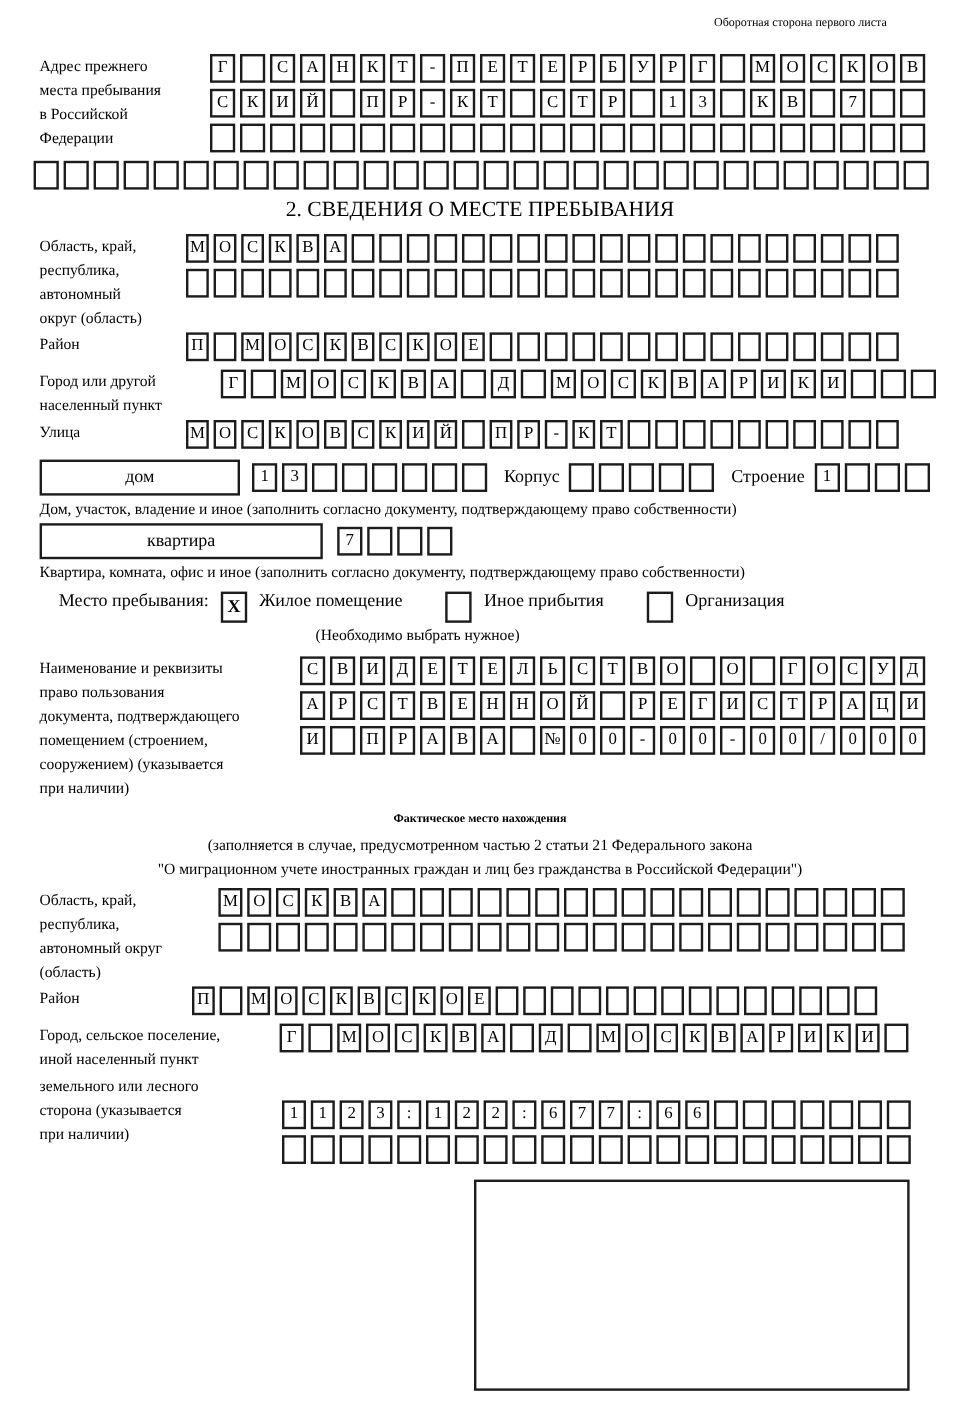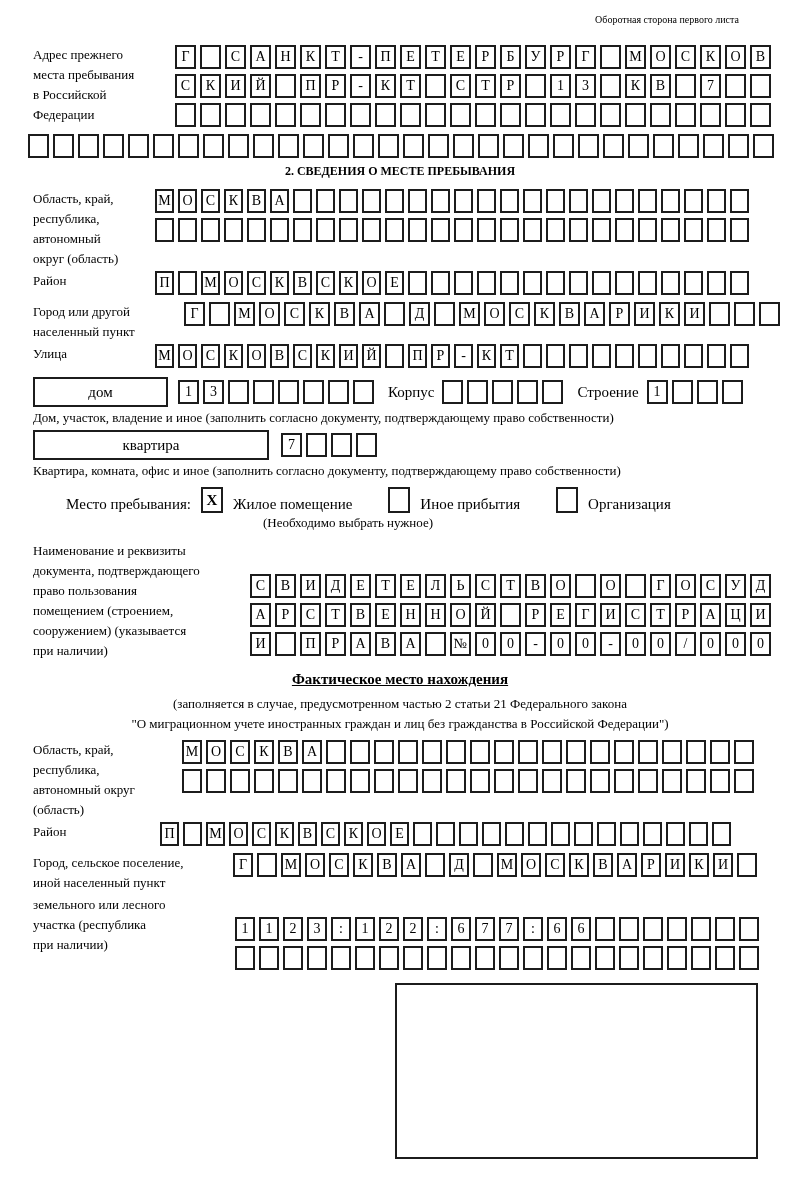--- a/index.html
+++ b/index.html
@@ -14,36 +14,36 @@
   .gcol{display:flex;flex-direction:column;}
   .grid{display:flex;gap:4px;margin-bottom:5px;}
   .cell{width:19px;height:24px;border:2px solid #1c1c1c;box-sizing:border-box;
         display:inline-flex;align-items:center;justify-content:center;
         font-size:14px;flex-shrink:0;}
   .wide .cell{width:21px;}
   .w20c .cell{width:20px;}
   .full{margin-left:-5px;}
   .note{font-size:13px;margin:1px 0 4px 0;}
   .center{text-align:center;}
-  .sec-title{font-weight:bold;font-size:12px;text-align:center;margin:6px 0 10px 0;}
-  .sub-title{font-weight:bold;font-size:15px;text-align:center;margin:10px 0 8px 0;text-decoration:underline;}
+  .sec-title{font-weight:normal;font-size:18px;text-align:center;margin:6px 0 10px 0;}
+  .sub-title{font-weight:bold;font-size:10px;text-align:center;margin:10px 0 8px 0;}
   .named-box{border:2px solid #1c1c1c;height:30px;box-sizing:border-box;display:flex;
              align-items:center;justify-content:center;font-size:15px;flex-shrink:0;}
   .house-row{display:flex;align-items:center;margin:4px 0 3px 0;}
   .inline-label{font-size:15px;margin:0 8px 0 14px;white-space:nowrap;}
-  .stay-row{display:flex;align-items:flex-end;margin:8px 0 2px 33px;font-size:15px;}
+  .stay-row{display:flex;align-items:flex-start;margin:8px 0 2px 16px;font-size:15px;}
   .checkbox{width:22px;height:26px;border:2px solid #1c1c1c;box-sizing:border-box;
             display:inline-flex;align-items:center;justify-content:center;
             font-size:15px;font-weight:bold;margin:0 10px;flex-shrink:0;}
   .opt-gap{margin-right:26px;}
   .choose-note{font-size:13px;margin:2px 0 10px 230px;}
   .mt22{margin-top:22px;}
   .stamp-box{margin-left:362px;width:363px;height:176px;border:2px solid #1c1c1c;
              box-sizing:border-box;margin-top:8px;}
-  .mb8{margin-bottom:8px;align-items:flex-end;}
+  .mb8{margin-bottom:8px;}
 </style>
 </head>
 <body>
 
 <div class="page">
 
   <div class="corner">Оборотная сторона первого листа</div>
 
   <div class="frow">
     <div class="flabel w142">
@@ -326,21 +326,21 @@
         <span class="cell"></span>
         <span class="cell"></span>
         <span class="cell"></span>
         <span class="cell"></span>
         <span class="cell"></span>
         <span class="cell"></span>
       </div>
   </div>
 
   <div class="house-row">
-    <div class="named-box" style="width:135px;">дом</div>
+    <div class="named-box" style="width:167px;">дом</div>
     <div class="grid wide" style="margin:0 0 0 10px;">
         <span class="cell">1</span>
         <span class="cell">3</span>
         <span class="cell"></span>
         <span class="cell"></span>
         <span class="cell"></span>
         <span class="cell"></span>
         <span class="cell"></span>
         <span class="cell"></span>
       </div>
@@ -380,22 +380,22 @@
     <span class="checkbox"></span>
     <span class="opt-gap">Иное прибытия</span>
     <span class="checkbox"></span>
     <span>Организация</span>
   </div>
   <div class="choose-note">(Необходимо выбрать нужное)</div>
 
   <div class="frow mb8">
     <div class="flabel w217">
       <div>Наименование и реквизиты</div>
+      <div>право пользования</div>
       <div>документа, подтверждающего</div>
-      <div>право пользования</div>
       <div>помещением (строением,</div>
       <div>сооружением) (указывается</div>
       <div>при наличии)</div>
     </div>
     <div class="gcol">
       <div class="grid wide">
           <span class="cell">С</span>
           <span class="cell">В</span>
           <span class="cell">И</span>
           <span class="cell">Д</span>
@@ -591,21 +591,21 @@
         <span class="cell">И</span>
         <span class="cell">К</span>
         <span class="cell">И</span>
         <span class="cell"></span>
       </div>
   </div>
 
   <div class="frow">
     <div class="flabel w202">
       <div>земельного или лесного</div>
-      <div>участка (республика</div>
+      <div>сторона (указывается</div>
       <div>при наличии)</div>
     </div>
     <div class="gcol mt22">
       <div class="grid w20c">
           <span class="cell">1</span>
           <span class="cell">1</span>
           <span class="cell">2</span>
           <span class="cell">3</span>
           <span class="cell">:</span>
           <span class="cell">1</span>

